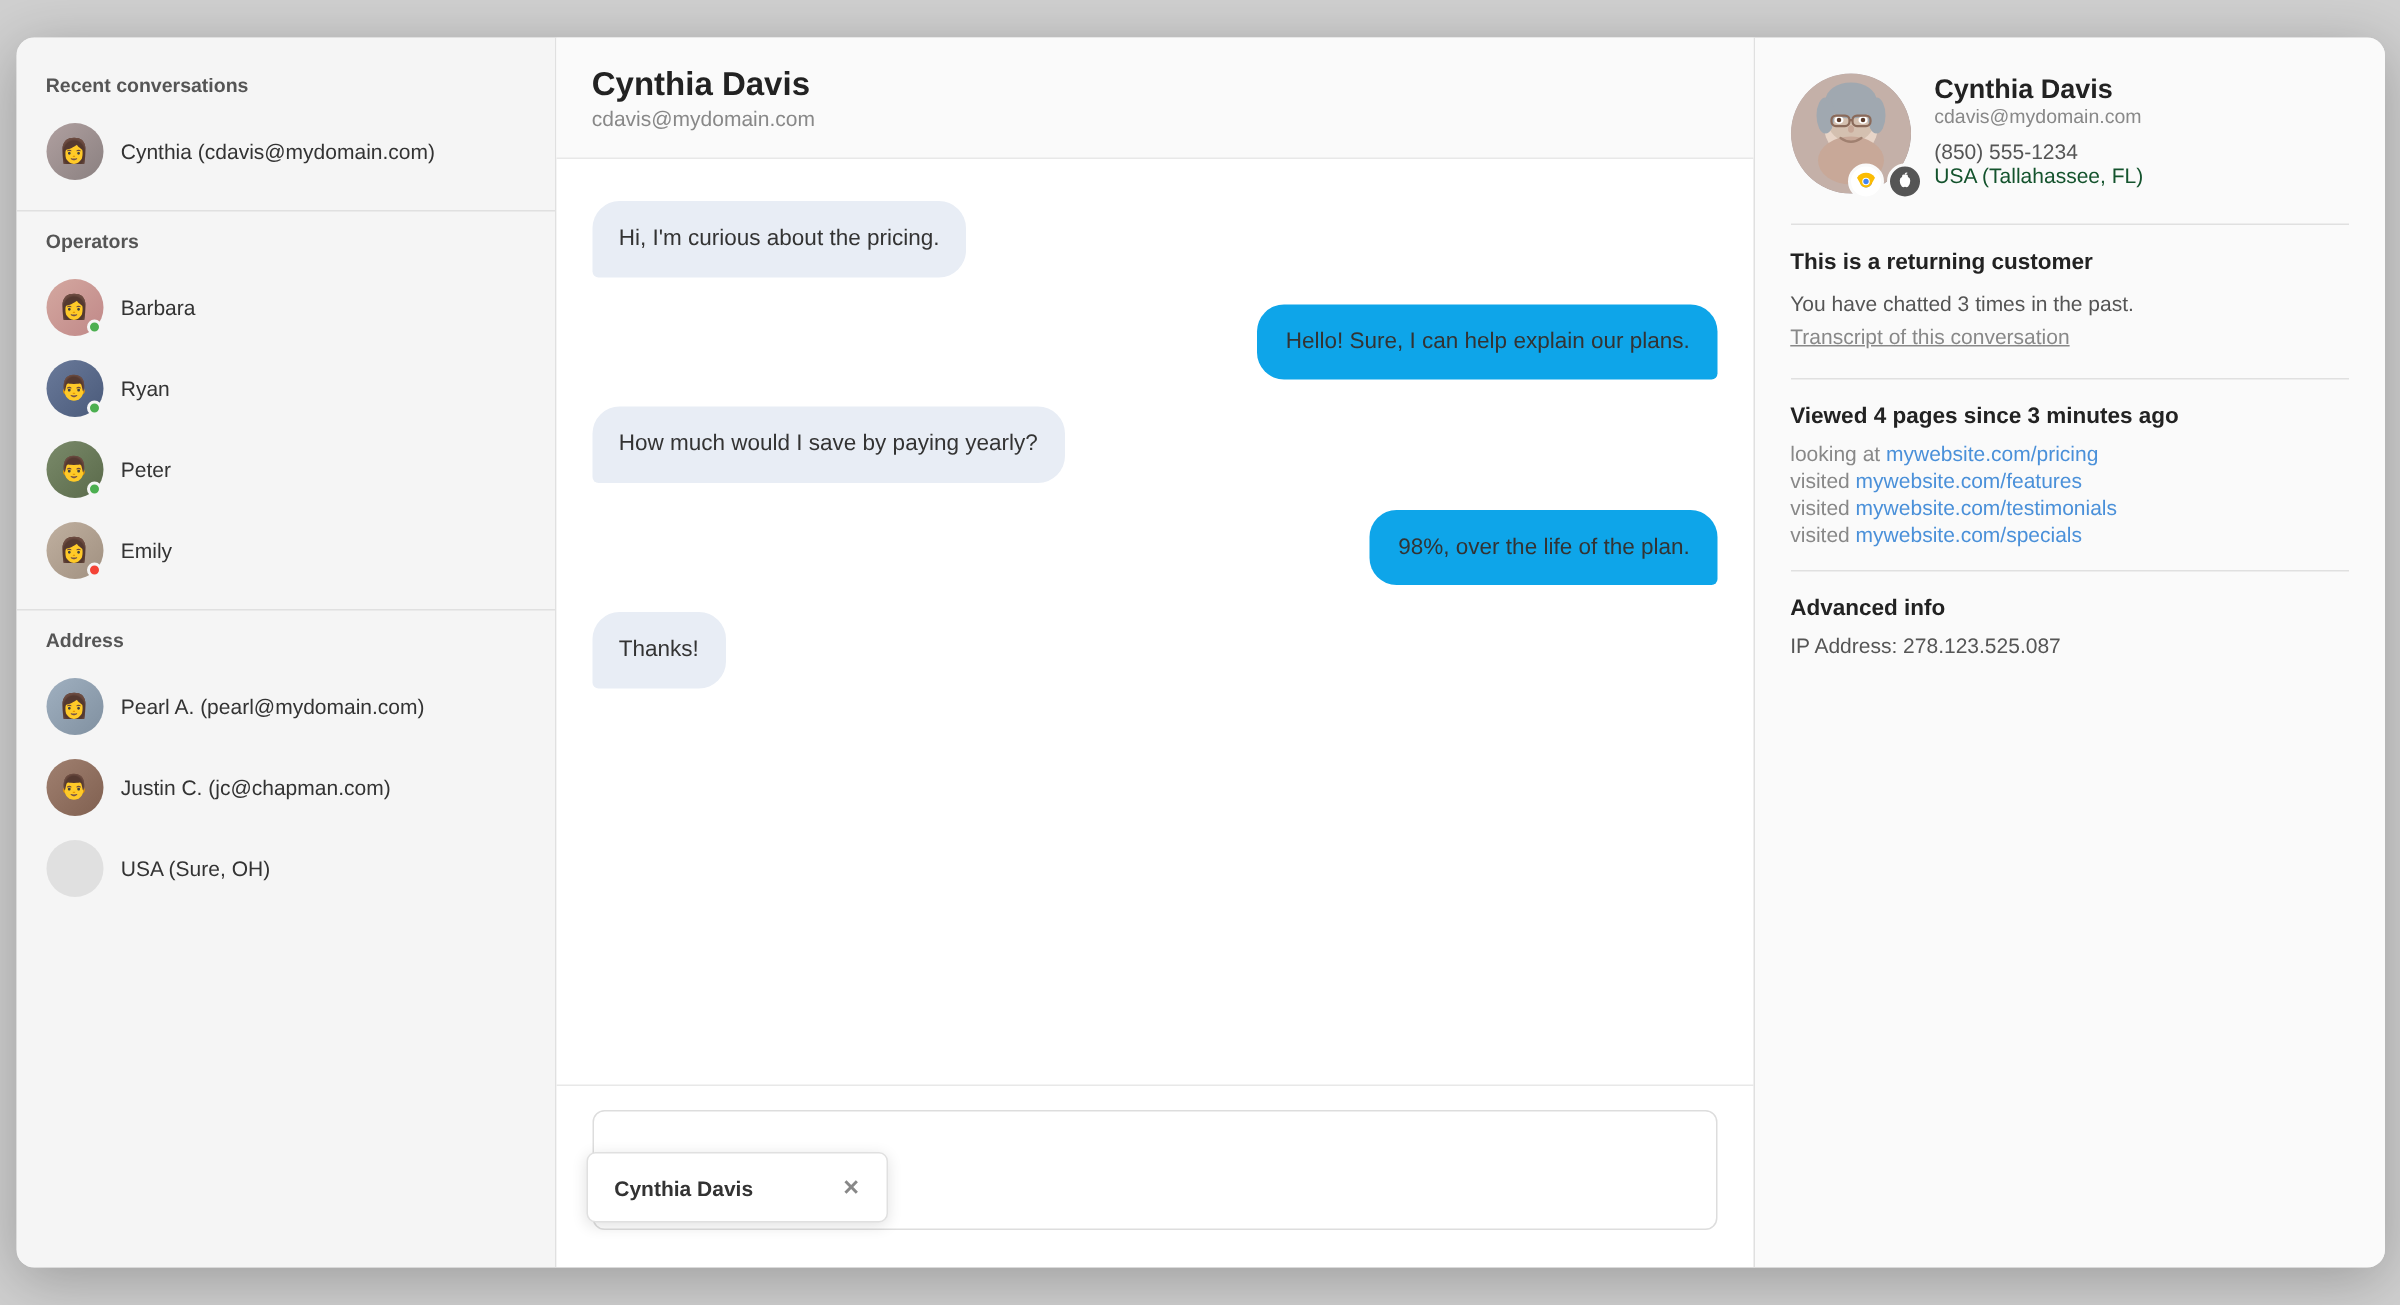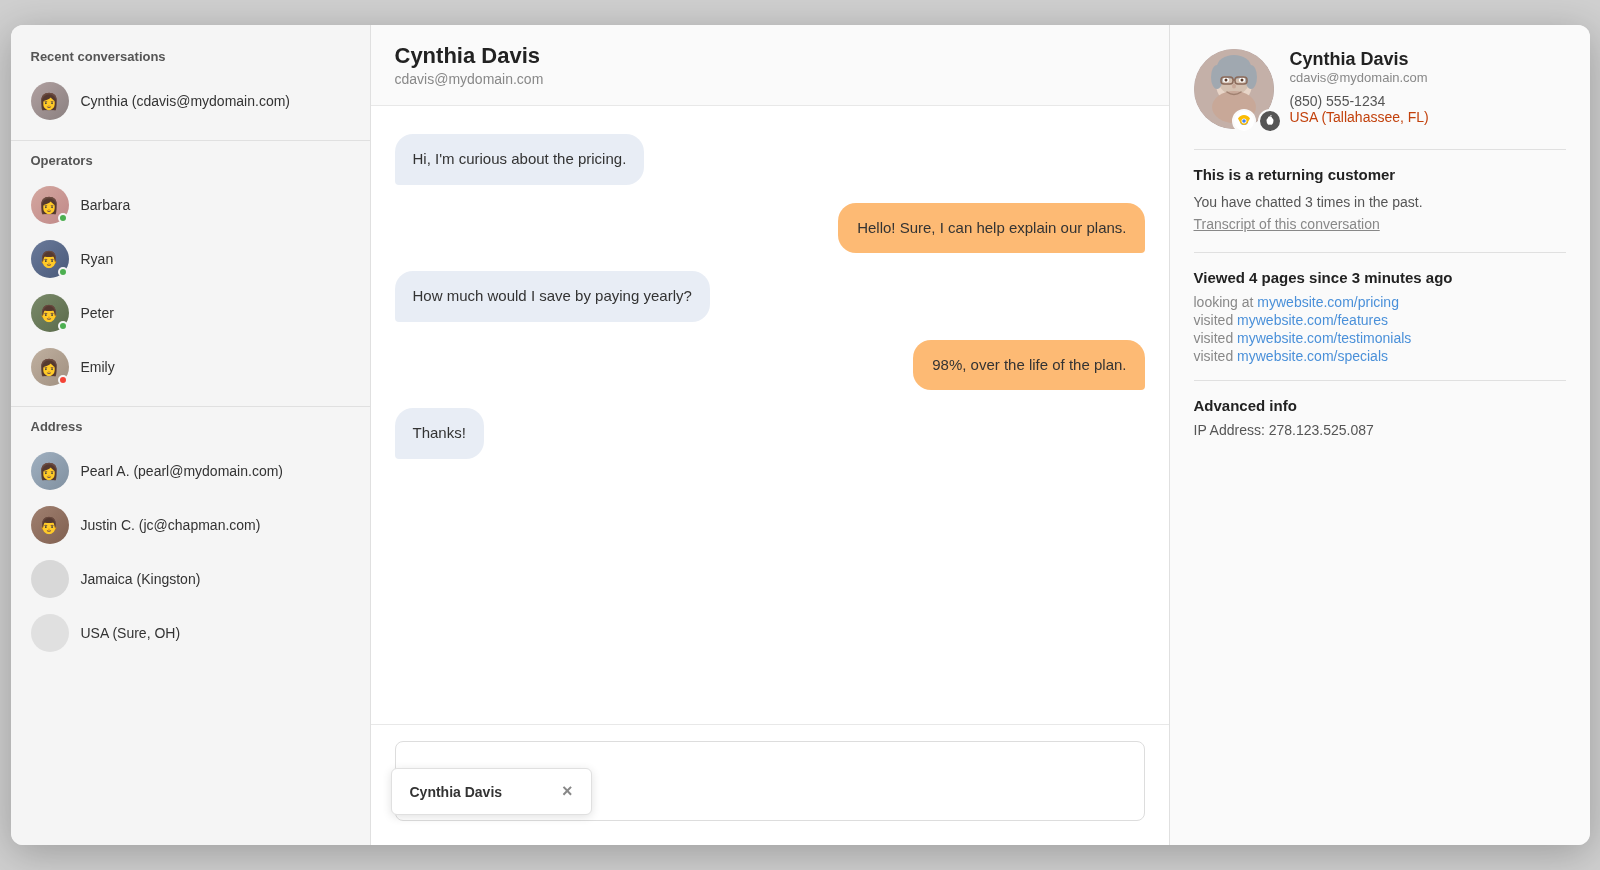--- a/index.html
+++ b/index.html
@@ -144,21 +144,21 @@
       color: #333;
     }
 
     .message-left {
       background: #e8edf5;
       align-self: flex-start;
       border-bottom-left-radius: 4px;
     }
 
     .message-right {
-      background: #fdba74;
+      background: #0ea5e9;
       align-self: flex-end;
       border-bottom-right-radius: 4px;
       padding-left: 19px;
     }
 
     .chat-input-area {
       padding: 16px 24px 20px;
       border-top: 1px solid #e8e8e8;
     }
 
@@ -275,21 +275,21 @@
       margin-bottom: 8px;
     }
 
     .customer-phone {
       font-size: 14px;
       color: #555;
     }
 
     .customer-location {
       font-size: 14px;
-      color: #c2410c;
+      color: #14532d;
     }
 
     .right-divider {
       height: 1px;
       background: #e0e0e0;
       margin: 16px 0;
     }
 
     .section-heading {
       font-size: 15px;
@@ -383,26 +383,20 @@
       <div class="avatar-wrap">
         <div class="avatar avatar-img-pearl">👩</div>
       </div>
       <span class="sidebar-item-name">Pearl A. (pearl@mydomain.com)</span>
     </div>
     <div class="sidebar-item">
       <div class="avatar-wrap">
         <div class="avatar avatar-img-justin">👨</div>
       </div>
       <span class="sidebar-item-name">Justin C. (jc@chapman.com)</span>
-    </div>
-    <div class="sidebar-item">
-      <div class="avatar-wrap">
-        <div class="avatar avatar-img-jamaica"></div>
-      </div>
-      <span class="sidebar-item-name">Jamaica (Kingston)</span>
     </div>
     <div class="sidebar-item">
       <div class="avatar-wrap">
         <div class="avatar avatar-img-usa"></div>
       </div>
       <span class="sidebar-item-name">USA (Sure, OH)</span>
     </div>
   </div>
 
   <div class="chat-panel">

